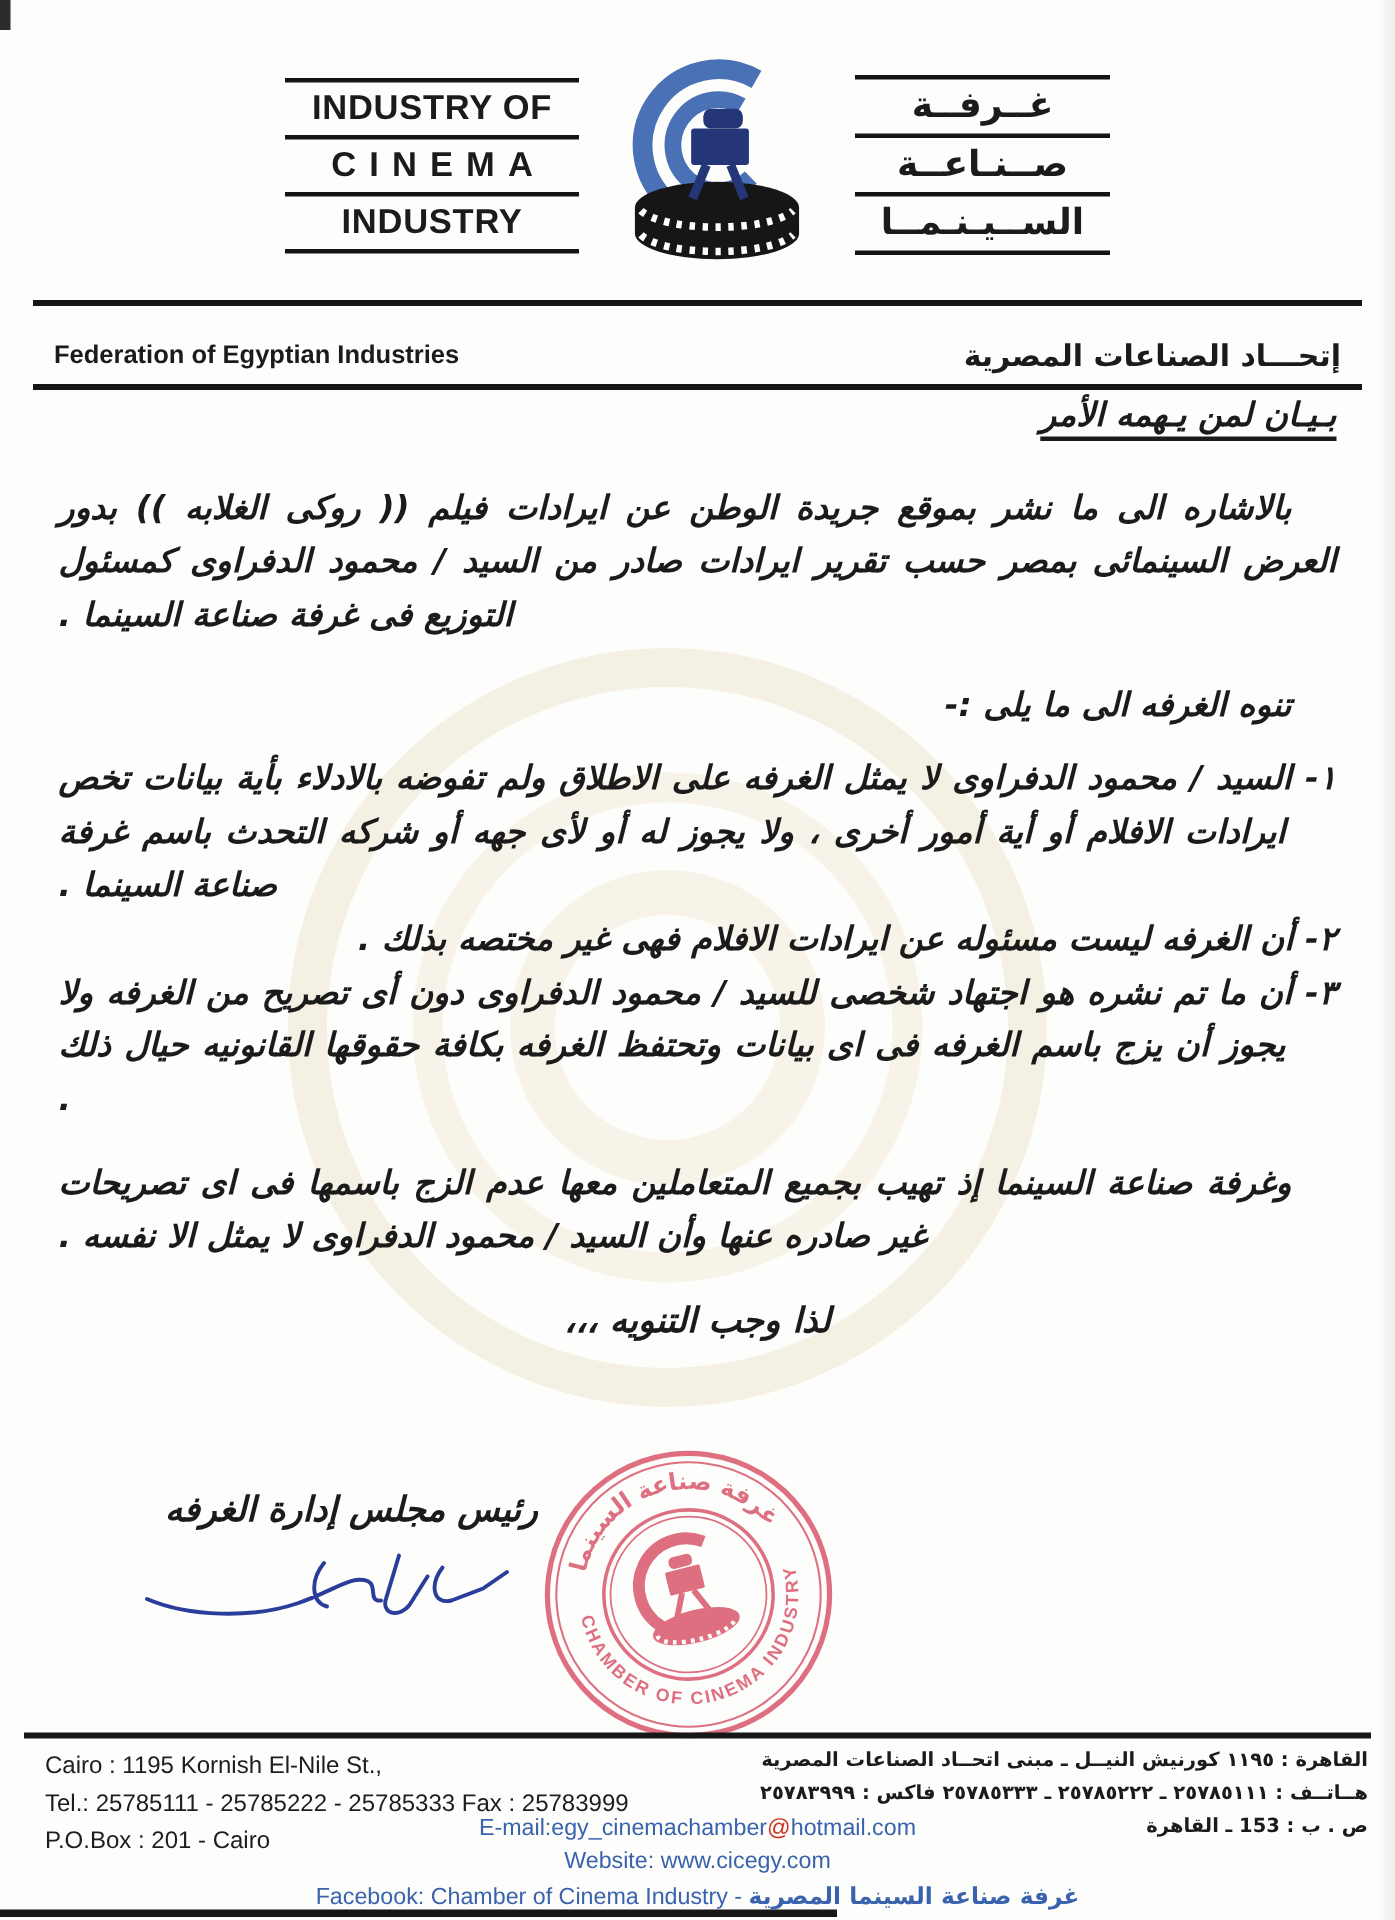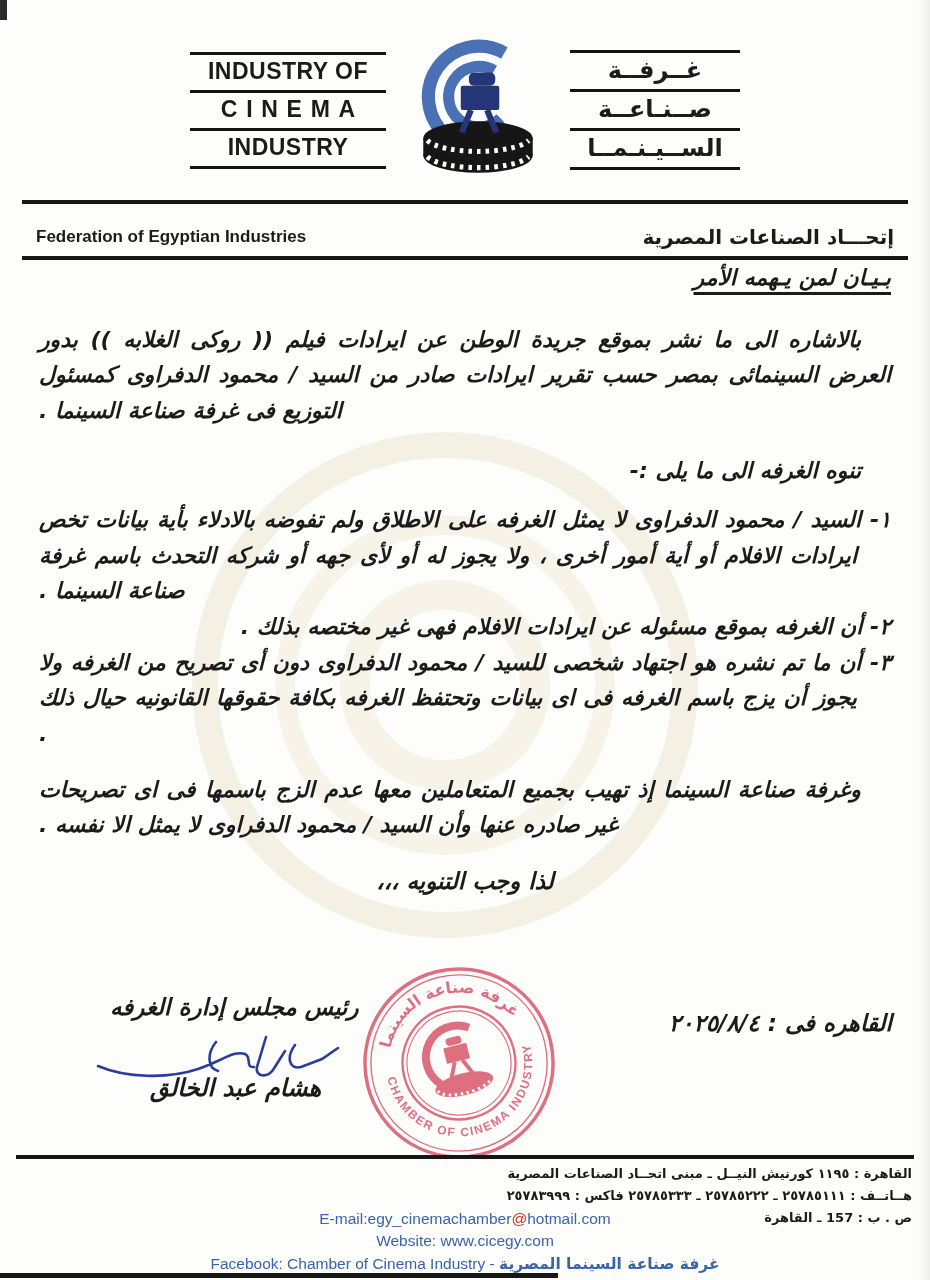--- a/index.html
+++ b/index.html
@@ -121,43 +121,41 @@
 <div class="letter">
 
   <p class="para title">بـيـان لمن يـهمه الأمر</p>
 
   <p class="para intro">بالاشاره الى ما نشر بموقع جريدة الوطن عن ايرادات فيلم (( روكى الغلابه )) بدور العرض السينمائى بمصر حسب تقرير ايرادات صادر من السيد / محمود الدفراوى كمسئول التوزيع فى غرفة صناعة السينما .</p>
 
   <p class="para leadin">تنوه الغرفه الى ما يلى :-</p>
 
   <div class="points">
     <p class="para point p-multi"><span>١-</span> <span>السيد / محمود الدفراوى لا يمثل الغرفه على الاطلاق ولم تفوضه بالادلاء بأية بيانات تخص ايرادات الافلام أو أية أمور أخرى ، ولا يجوز له أو لأى جهه أو شركه التحدث باسم غرفة صناعة السينما .</span></p>
-    <p class="para point p-single"><span>٢-</span> <span>أن الغرفه بموقع مسئوله عن ايرادات الافلام فهى غير مختصه بذلك .</span></p>
+    <p class="para point p-single"><span>٢-</span> <span>أن الغرفه ليست مسئوله عن ايرادات الافلام فهى غير مختصه بذلك .</span></p>
     <p class="para point p-multi"><span>٣-</span> <span>أن ما تم نشره هو اجتهاد شخصى للسيد / محمود الدفراوى دون أى تصريح من الغرفه ولا يجوز أن يزج باسم الغرفه فى اى بيانات وتحتفظ الغرفه بكافة حقوقها القانونيه حيال ذلك .</span></p>
   </div>
 
   <p class="para closing">وغرفة صناعة السينما إذ تهيب بجميع المتعاملين معها عدم الزج باسمها فى اى تصريحات غير صادره عنها وأن السيد / محمود الدفراوى لا يمثل الا نفسه .</p>
 
   <p class="para note">لذا وجب التنويه ،،،</p>
 </div>
 
 <div class="signoff">
 
   <div class="sig-title">رئيس مجلس إدارة الغرفه</div>
 
   <svg class="sig-scribble" width="260" height="60" viewBox="0 0 260 60">
     <path d="M6,42 C34,54 76,55 106,45 C130,37 142,26 153,30 C160,33 153,44 162,43
              M124,18 C115,29 115,44 126,47
              M174,13 L165,43 C163,53 175,54 181,46 L193,27
              M203,21 C194,33 197,46 209,43 L230,35 L246,24" fill="none" stroke="#2b3d9b" stroke-width="2.6" stroke-linecap="round"></path>
   </svg>
 
-  <div class="sig-name">هشام عبد الخالق</div>
-
-  <div class="date-line">القاهره فى : ٢٠٢٥/٨/٤</div>
+
 
   <div class="stamp-wrap">
     <svg width="198" height="198" viewBox="0 0 200 200">
       <g transform="rotate(-14 100 100)" fill="#dc6477" stroke="none">
         <circle cx="100" cy="100" r="95" fill="none" stroke="#dc6477" stroke-width="3.5"></circle>
         <circle cx="100" cy="100" r="89" fill="none" stroke="#dc6477" stroke-width="1.4"></circle>
         <circle cx="100" cy="100" r="57" fill="none" stroke="#dc6477" stroke-width="2.4"></circle>
         <circle cx="100" cy="100" r="52.5" fill="none" stroke="#dc6477" stroke-width="1.2"></circle>
         <defs>
           <path id="arcTop" d="M 29,100 A 71,71 0 0 1 171,100"></path>
@@ -176,25 +174,30 @@
         <path d="M96,98 L89,113 M104,98 L111,113" stroke="#dc6477" stroke-width="4" fill="none"></path>
         <ellipse cx="100" cy="122" rx="30" ry="11"></ellipse>
         <path d="M73,122 a27,9 0 0 0 54,0" fill="none" stroke="#fdfdfb" stroke-width="3" stroke-dasharray="2.5,3.5"></path>
       </g>
     </svg>
   </div>
 </div>
 
 <div class="footer">
 
+  <div class="f-left">
+    <div>Cairo : 1195 Kornish El-Nile St.,</div>
+    <div>Tel.: 25785111 - 25785222 - 25785333  Fax : 25783999</div>
+    <div>P.O.Box : 201 - Cairo</div>
+  </div>
 
   <div class="f-right">
     <div>القاهرة : ١١٩٥ كورنيش النيــل ـ مبنى اتحــاد الصناعات المصرية</div>
     <div>هــاتــف : ٢٥٧٨٥١١١ ـ ٢٥٧٨٥٢٢٢ ـ ٢٥٧٨٥٣٣٣ فاكس : ٢٥٧٨٣٩٩٩</div>
-    <div>ص . ب : 157 ـ القاهرة</div>
+    <div>ص . ب : 153 ـ القاهرة</div>
   </div>
 
   <div class="f-center">
     <div><span>E-mail:egy_cinemachamber</span><span class="at">@</span><span>hotmail.com</span></div>
     <div>Website: www.cicegy.com</div>
     <div><span>Facebook: Chamber of Cinema Industry - </span><span class="fb-ar">غرفة صناعة السينما المصرية</span></div>
   </div>
 </div>
 
 </body></html>

